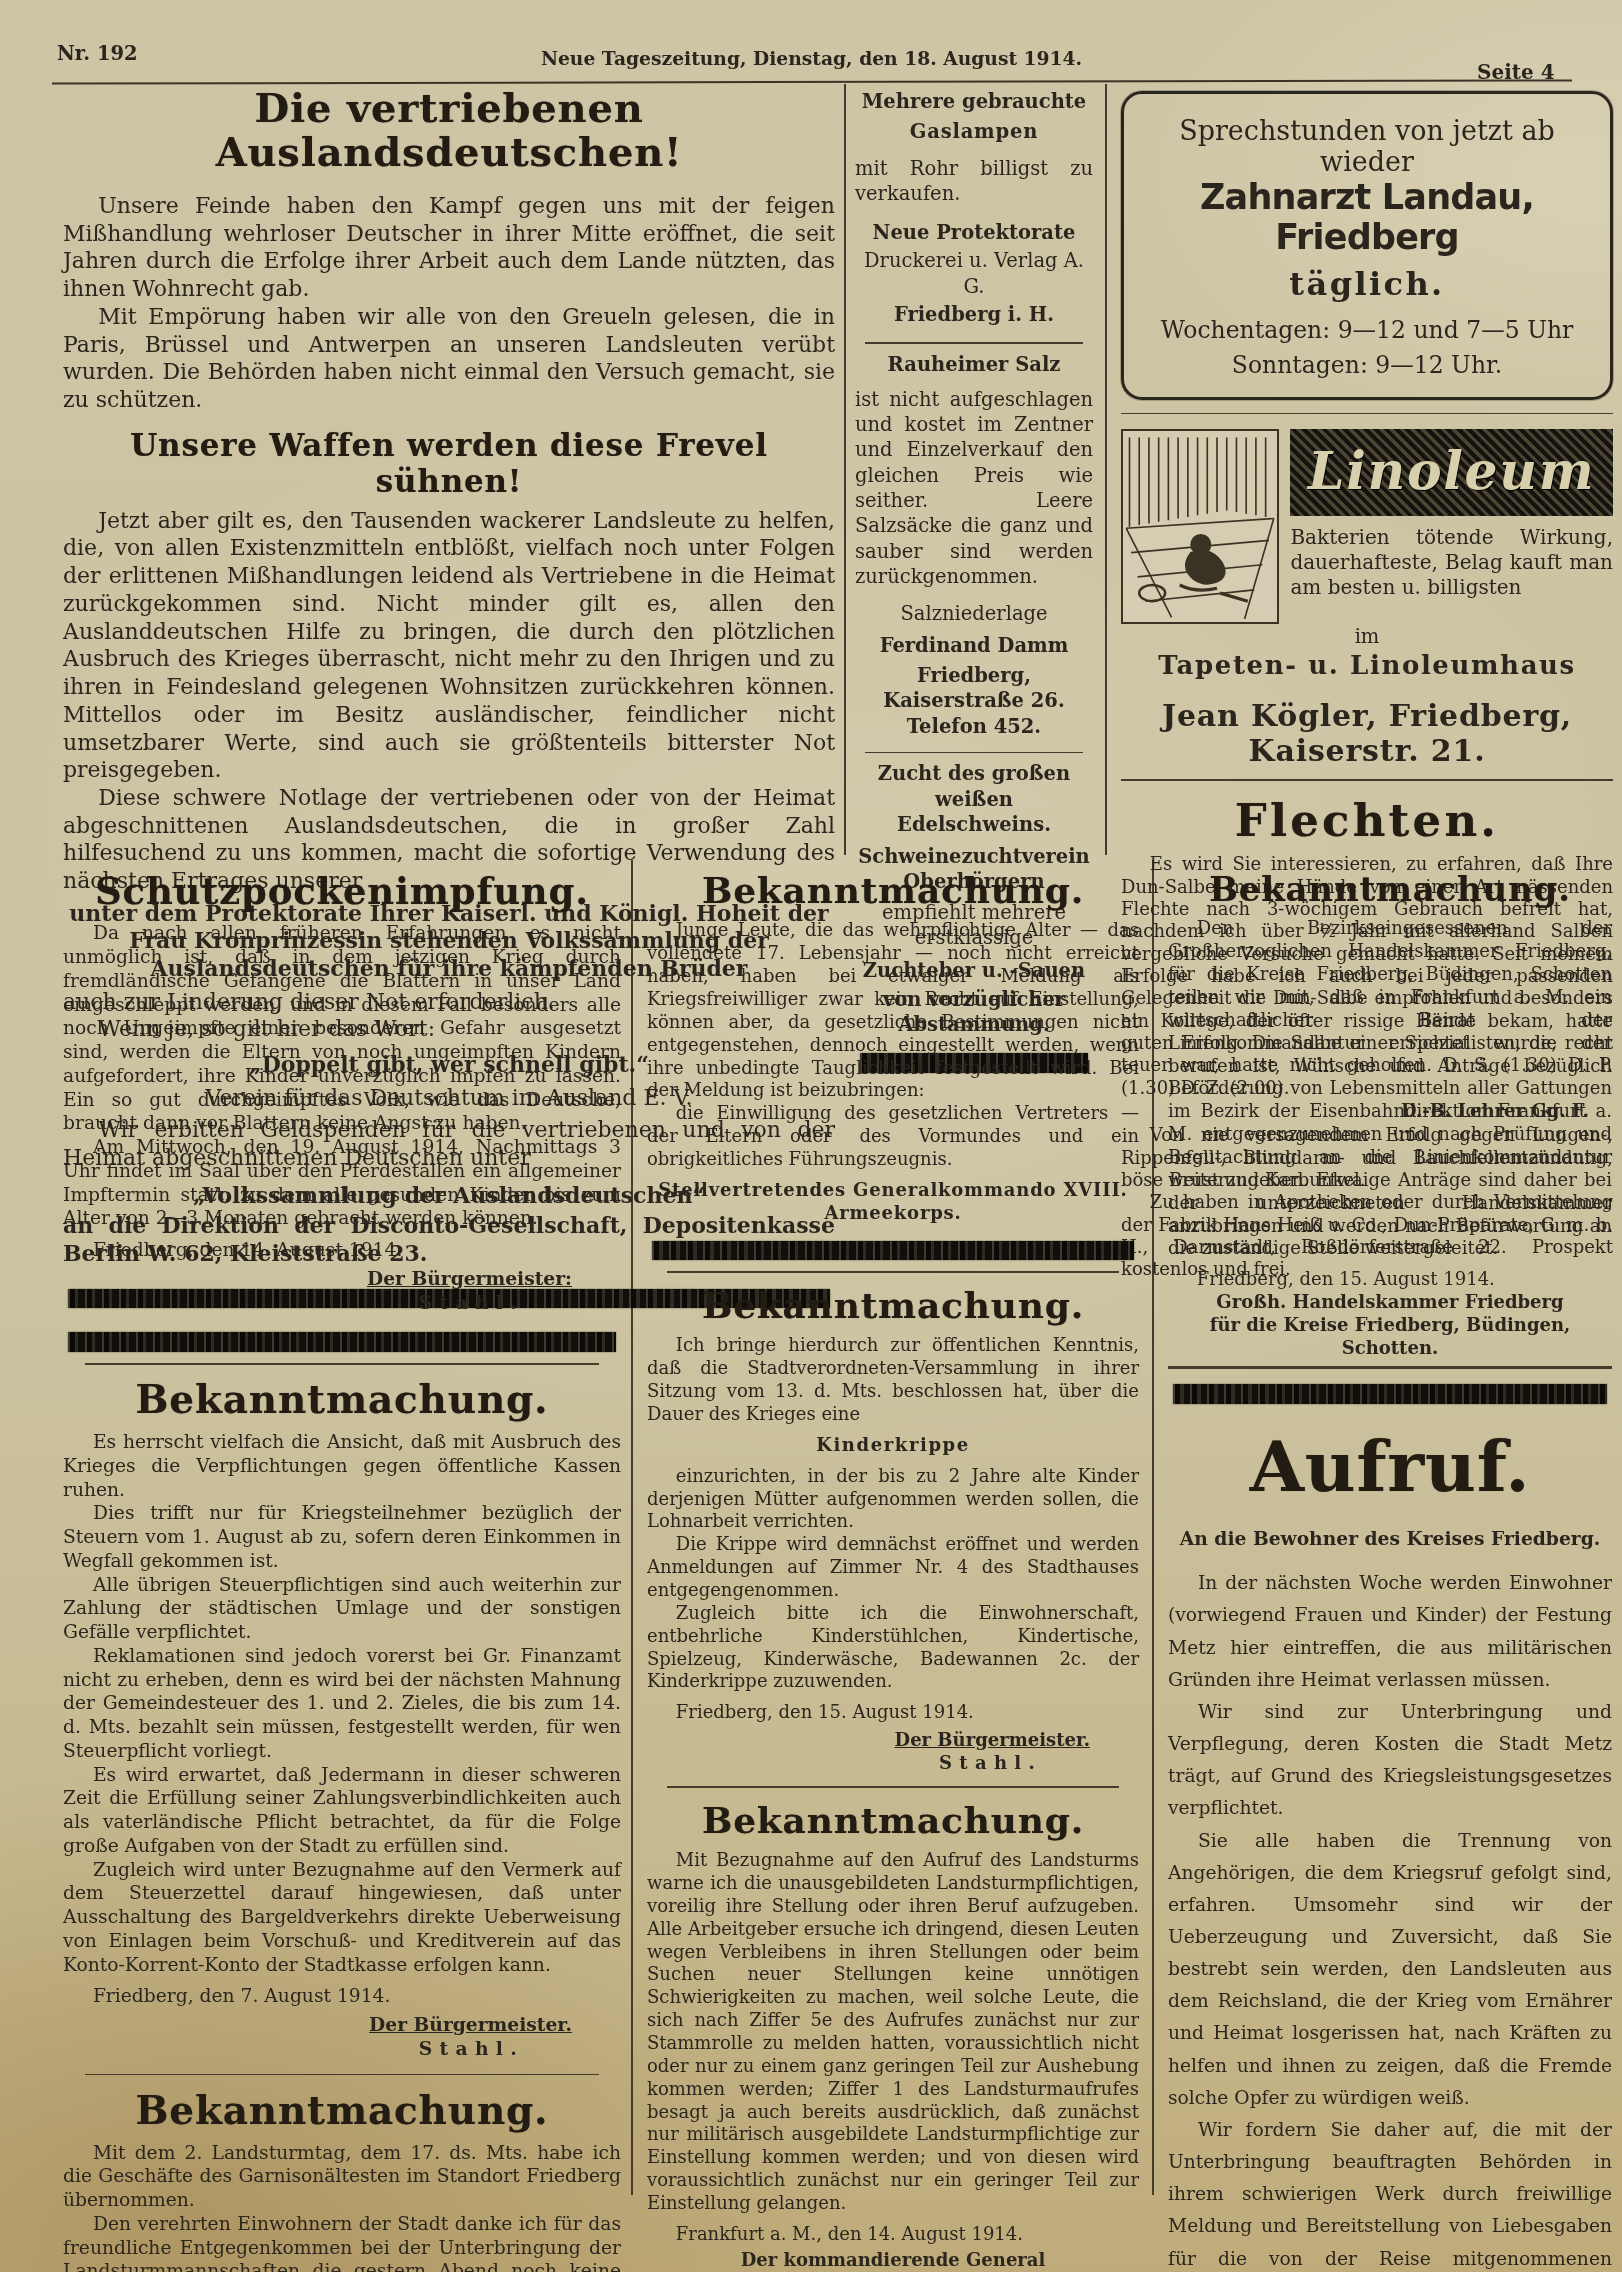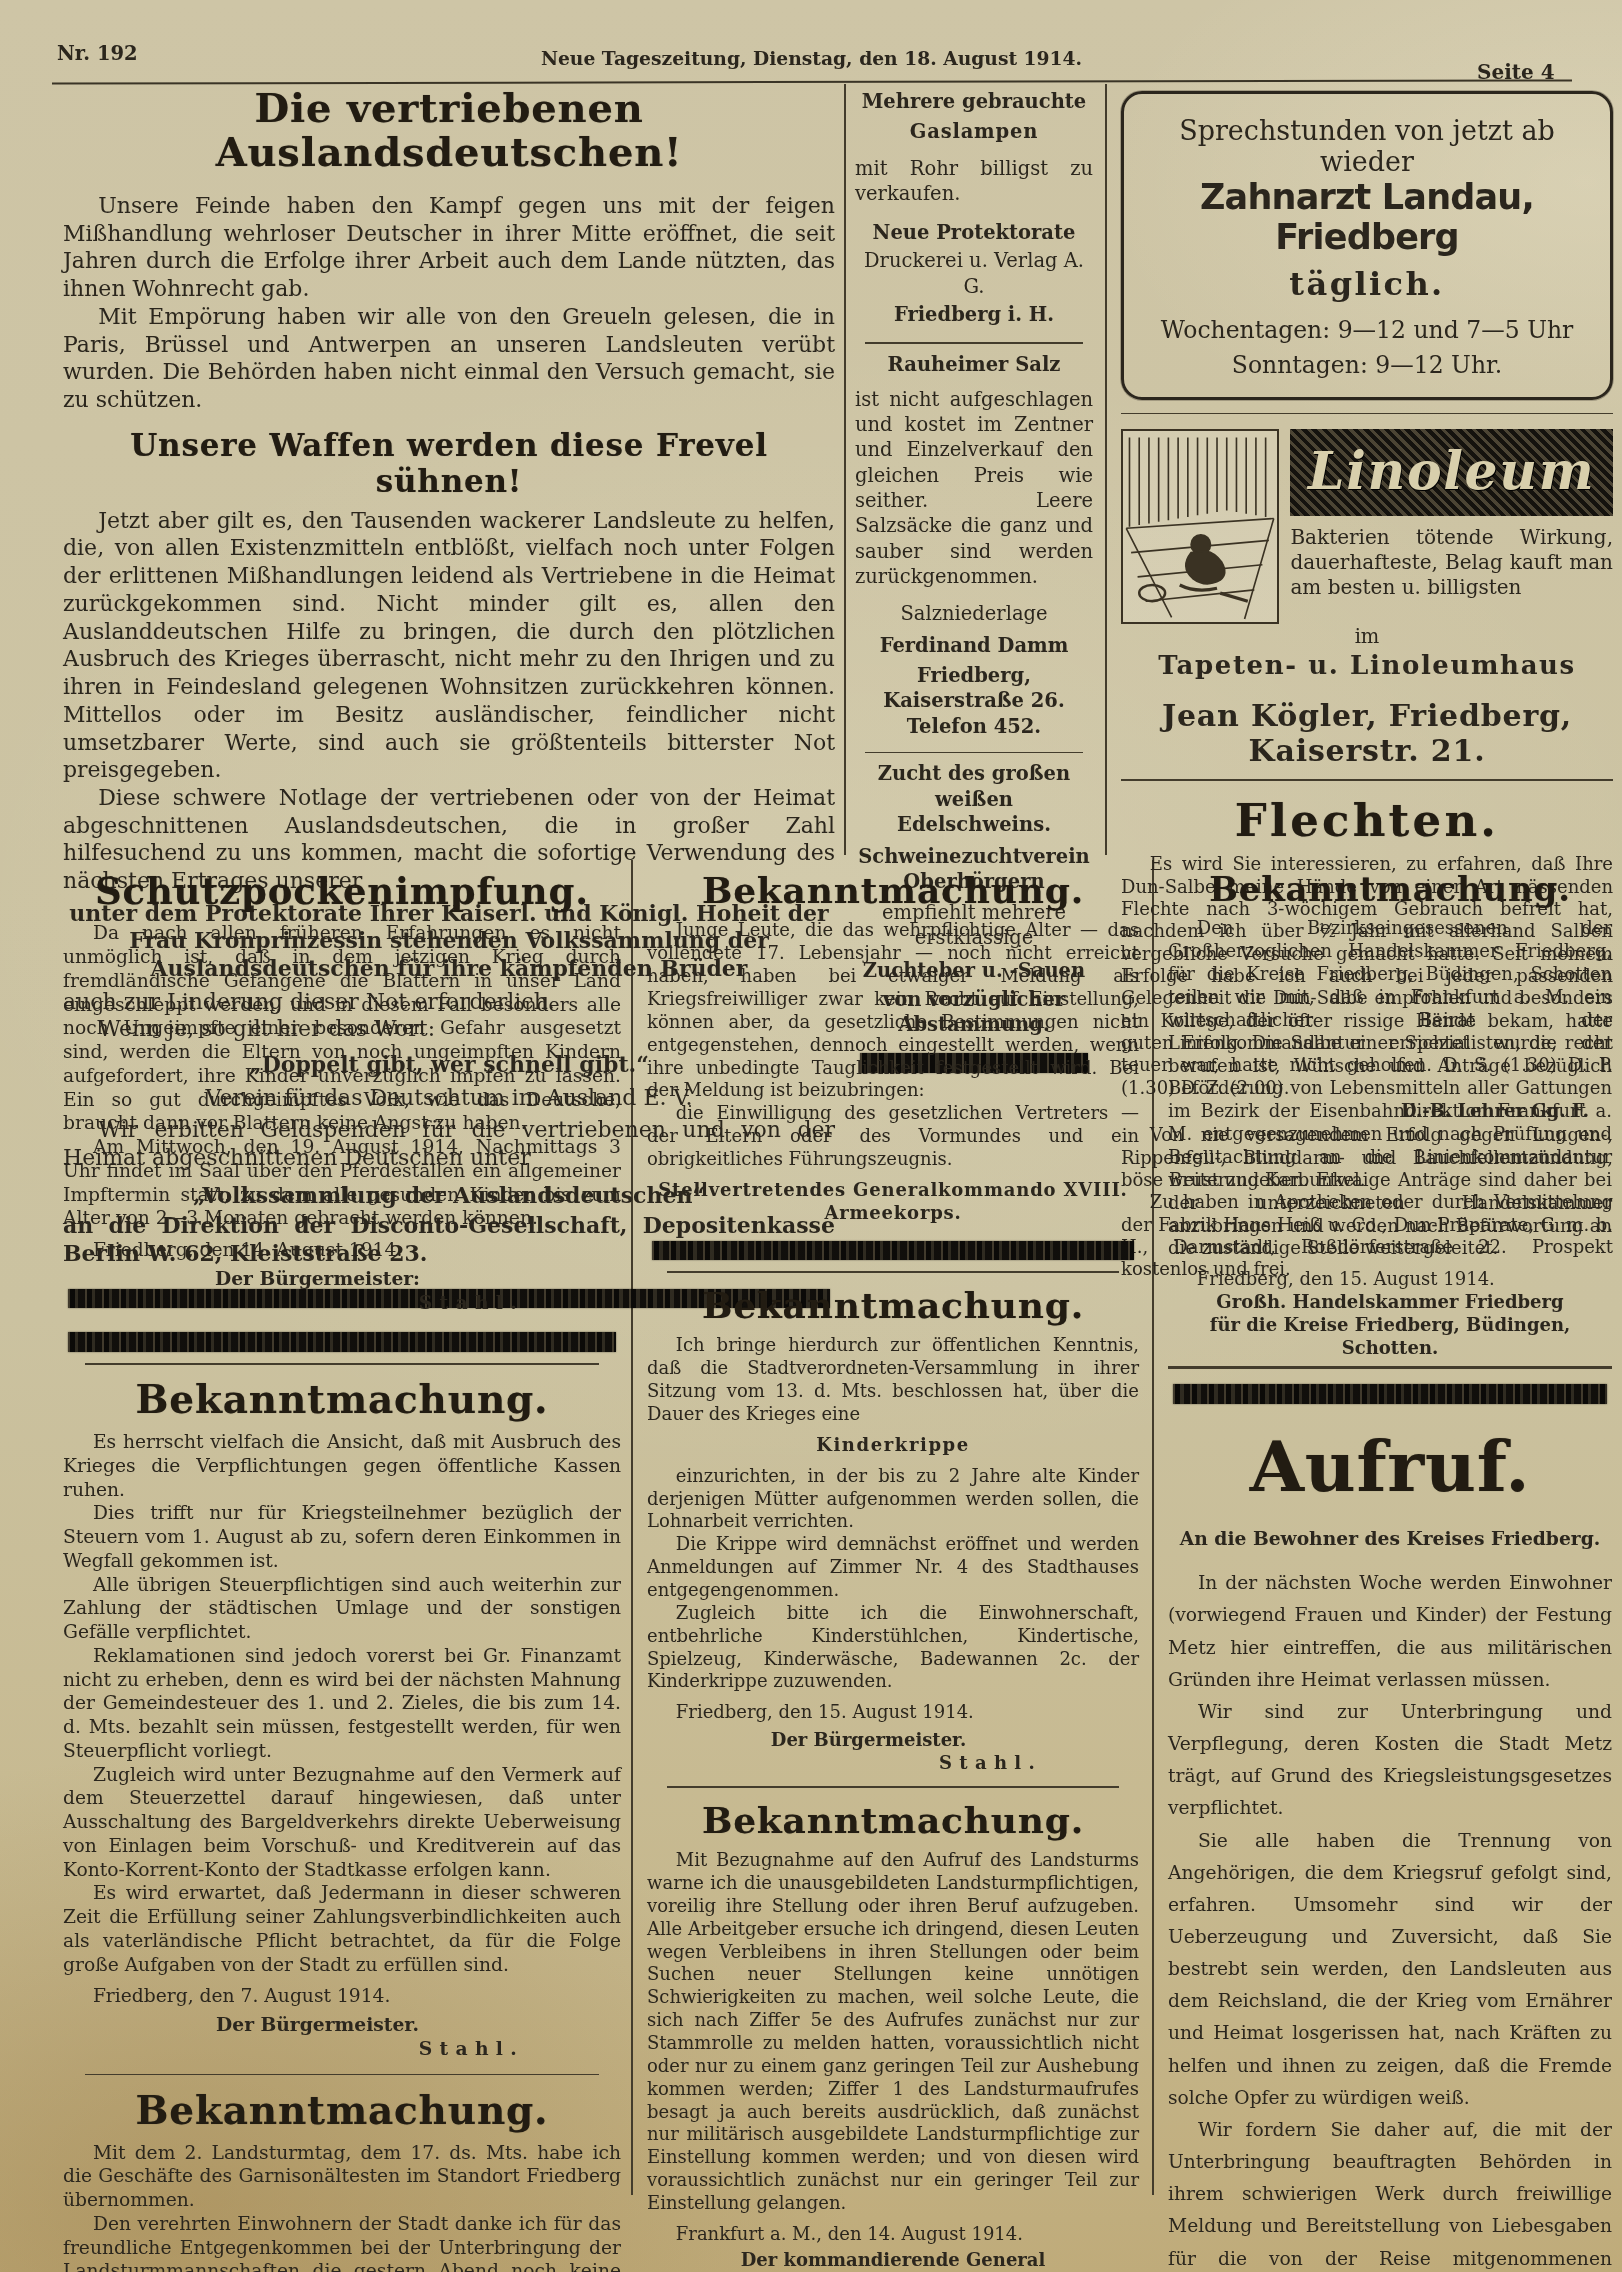--- a/index.html
+++ b/index.html
@@ -33,21 +33,21 @@
     box-shadow:0 0 1.6px rgba(0,0,0,.5);
   }
   
   section{position:absolute;}
   p{margin:0;text-align:justify;text-indent:1.6em;}
   .noind{text-indent:0;}
   .ctr{text-align:center;text-indent:0;}
   .h{font-weight:bold;text-align:center;text-indent:0;color:#221c12;
      text-shadow:0 0 0.8px rgba(20,16,8,.45);letter-spacing:0.8px;margin:11.4px 0 8px;}
   .date{text-indent:1.6em;text-align:left;margin-top:8px;}
-  .sigblock{text-align:center;padding-right:49px;font-weight:bold;margin-top:4.9px;text-indent:0;}
+  .sigblock{text-align:right;padding-right:49px;font-weight:bold;margin-top:4.9px;text-indent:0;text-decoration:underline;}
   .signame{text-align:right;padding-right:97px;font-weight:bold;letter-spacing:7.3px;text-indent:0;}
   
   .topL{left:63px;top:86px;width:772px;}
   .lead-head{font-size:40px;line-height:1.1;margin:0 0 18px;}
   .topL p{font-size:22px;line-height:1.26;}
   .lead-sub{font-size:31px;margin:13px 0 8px;}
   .lead-prot{font-size:24px;font-weight:bold;line-height:1.3;margin:4.9px 0;}
   .lead-quote{font-size:32px;font-weight:bold;margin:8px 0 1.6px;}
   .lead-verein{font-size:30px;margin:4.9px 0;}
   .lead-volk{font-size:33px;font-weight:bold;margin:9.7px 0 3.2px;}
@@ -234,22 +234,22 @@
       <p class="signame">Stahl.</p>
     </div>
     <div class="bar" style="margin-top:18px;"></div>
     <div class="rule w90"></div>
     <div>
       <h2 class="h h-bek">Bekanntmachung.</h2>
       <p>Es herrscht vielfach die Ansicht, daß mit Ausbruch des Krieges die Verpflichtungen gegen öffentliche Kassen ruhen.</p>
       <p>Dies trifft nur für Kriegsteilnehmer bezüglich der Steuern vom 1. August ab zu, sofern deren Einkommen in Wegfall gekommen ist.</p>
       <p>Alle übrigen Steuerpflichtigen sind auch weiterhin zur Zahlung der städtischen Umlage und der sonstigen Gefälle verpflichtet.</p>
       <p>Reklamationen sind jedoch vorerst bei Gr. Finanzamt nicht zu erheben, denn es wird bei der nächsten Mahnung der Gemeindesteuer des 1. und 2. Zieles, die bis zum 14. d. Mts. bezahlt sein müssen, festgestellt werden, für wen Steuerpflicht vorliegt.</p>
+      <p>Es wird erwartet, daß Jedermann in dieser schweren Zeit die Erfüllung seiner Zahlungsverbindlichkeiten auch als vaterländische Pflicht betrachtet, da für die Folge große Aufgaben von der Stadt zu erfüllen sind.</p>
       <p>Zugleich wird unter Bezugnahme auf den Vermerk auf dem Steuerzettel darauf hingewiesen, daß unter Ausschaltung des Bargeldverkehrs direkte Ueberweisung von Einlagen beim Vorschuß- und Kreditverein auf das Konto-Korrent-Konto der Stadtkasse erfolgen kann.</p>
-      <p>Es wird erwartet, daß Jedermann in dieser schweren Zeit die Erfüllung seiner Zahlungsverbindlichkeiten auch als vaterländische Pflicht betrachtet, da für die Folge große Aufgaben von der Stadt zu erfüllen sind.</p>
       <p class="date">Friedberg, den 7. August 1914.</p>
       <p class="sigblock">Der Bürgermeister.</p>
       <p class="signame">Stahl.</p>
     </div>
     <div class="rule w90" style="margin-top:13px;"></div>
     <div>
       <h2 class="h h-bek">Bekanntmachung.</h2>
       <p>Mit dem 2. Landsturmtag, dem 17. ds. Mts. habe ich die Geschäfte des Garnisonältesten im Standort Friedberg übernommen.</p>
       <p>Den verehrten Einwohnern der Stadt danke ich für das freundliche Entgegenkommen bei der Unterbringung der Landsturmmannschaften die gestern Abend noch keine Quartierscheine in Händen hatten.</p>
 

